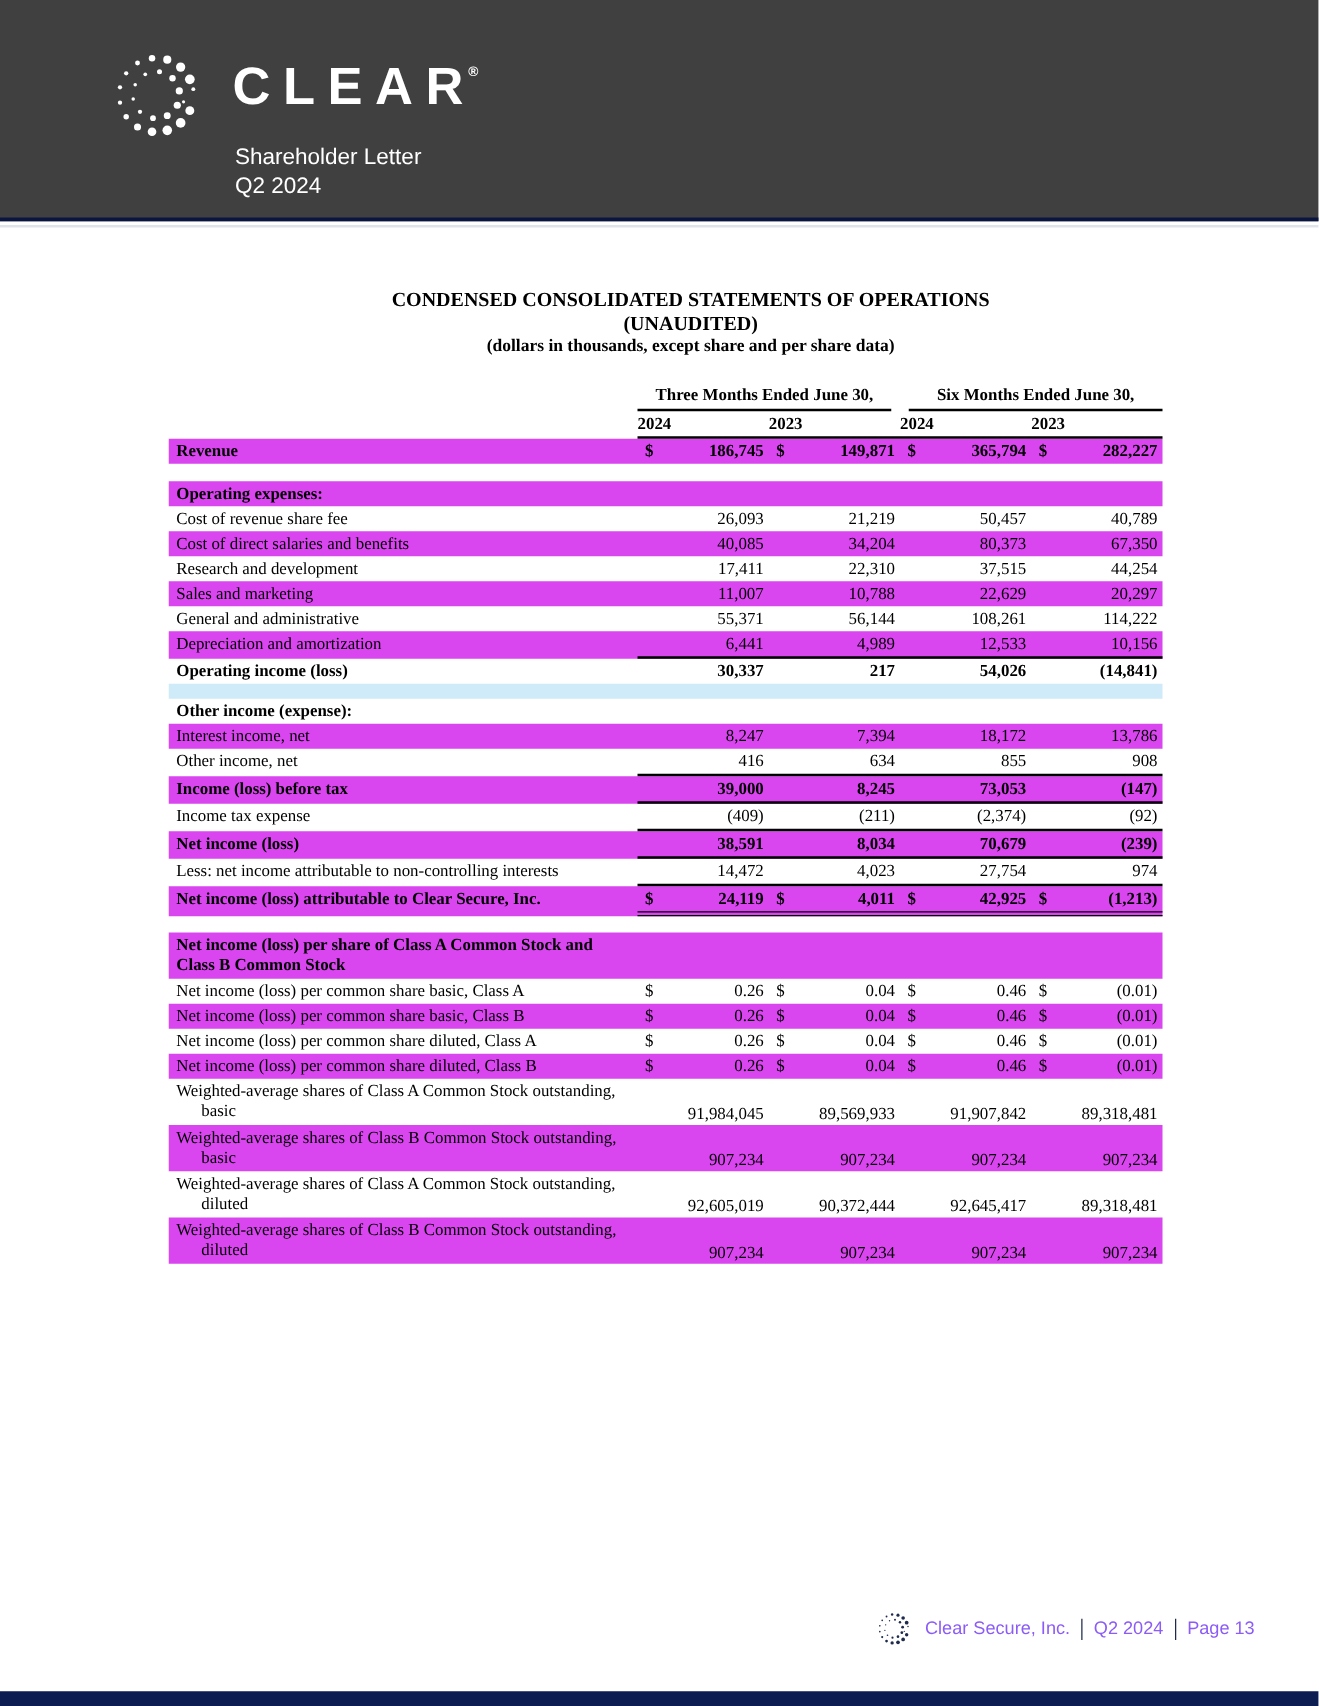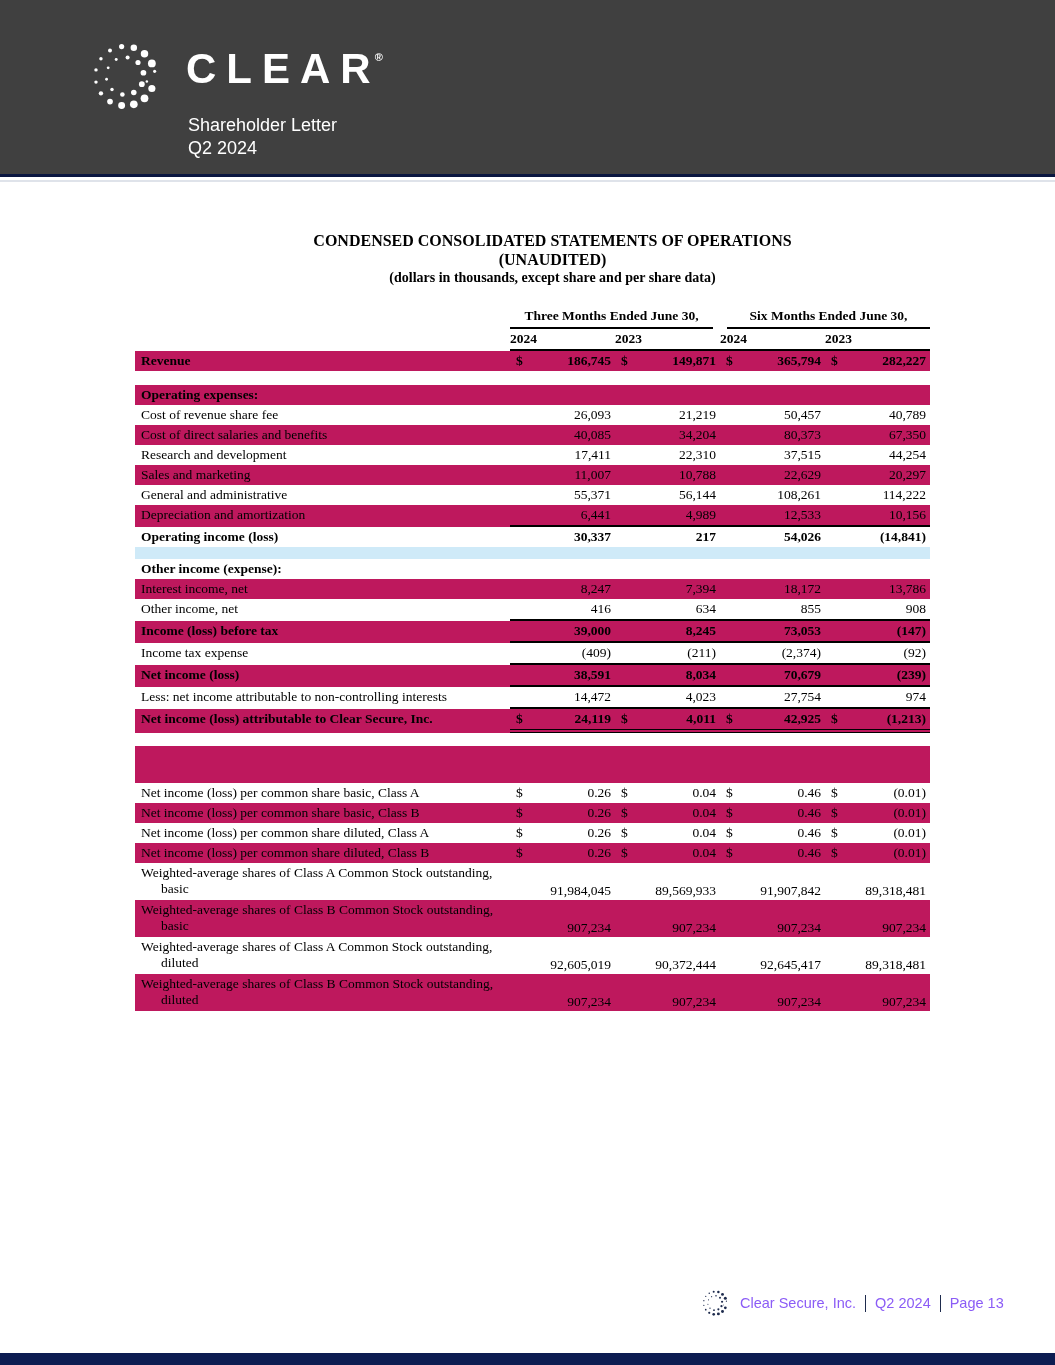--- a/index.html
+++ b/index.html
@@ -29,21 +29,21 @@
 
   
   .title-block { position:absolute; top:231px; left:0; width:1055px; text-align:center; padding-left:50px; box-sizing:border-box; }
   .title-l1 { font-size:16px; font-weight:bold; line-height:19px; }
   .title-l2 { font-size:16px; font-weight:bold; line-height:19px; }
   .title-l3 { font-size:14px; font-weight:bold; line-height:18px; }
 
   
   .fin-table { position:absolute; left:135px; top:306px; width:795px; font-size:13.5px; }
   .trow { display:flex; min-height:20px; line-height:20px; }
-  .trow.shaded { background:#be185d;justify-content:flex-end; }
+  .trow.shaded { background:#d946ef;justify-content:flex-end; }
   .trow.bold { font-weight:bold; }
   .tlabel { width:375px; padding-left:6px; box-sizing:border-box; }
   .tnums { width:420px; display:flex; box-sizing:border-box; }
   .cg { width:105px; display:flex; box-sizing:border-box; }
   .dol { padding-left:6px; width:16px; }
   .val { flex:1; text-align:right; padding-right:4px; }
   .b-single { border-bottom:2px solid #000; }
   .b-double { border-bottom:4px double #000; }
 
   .trow.two-line { min-height:35px; line-height:16px; padding-top:2px; }
@@ -463,20 +463,24 @@
               <span class="val">42,925</span>
             </div>
             <div class="cg">
               <span class="dol">$</span>
               <span class="val">(1,213)</span>
             </div>
           </div>
         </div>
         <div class="spacer" style="height: 13px;"></div>
         <div class="trow shaded bold two-line">
+          <div class="tlabel">
+            <div>Net income (loss) per share of Class A Common Stock and</div>
+            <div>Class B Common Stock</div>
+          </div>
           <div class="tnums"></div>
         </div>
         <div class="trow">
           <div class="tlabel">Net income (loss) per common share basic, Class A</div>
           <div class="tnums">
             <div class="cg">
               <span class="dol">$</span>
               <span class="val">0.26</span>
             </div>
             <div class="cg">

